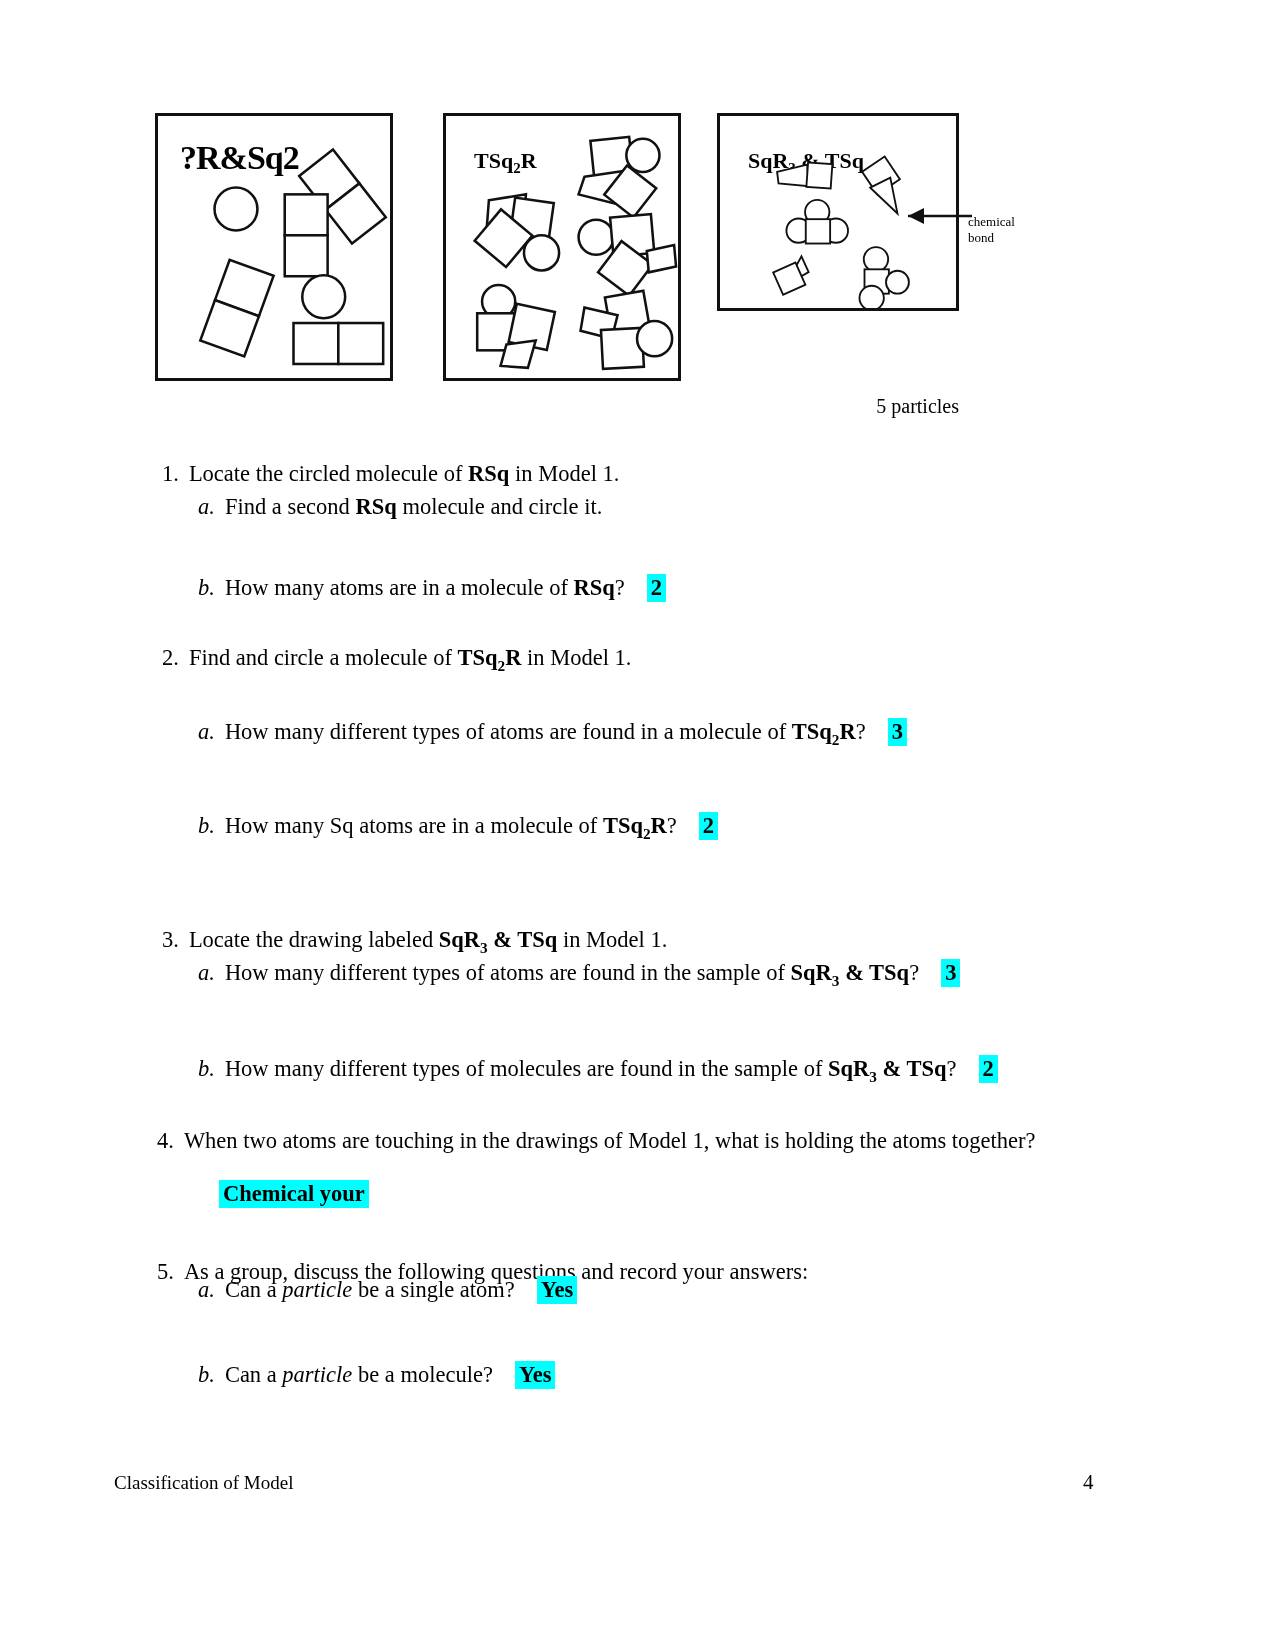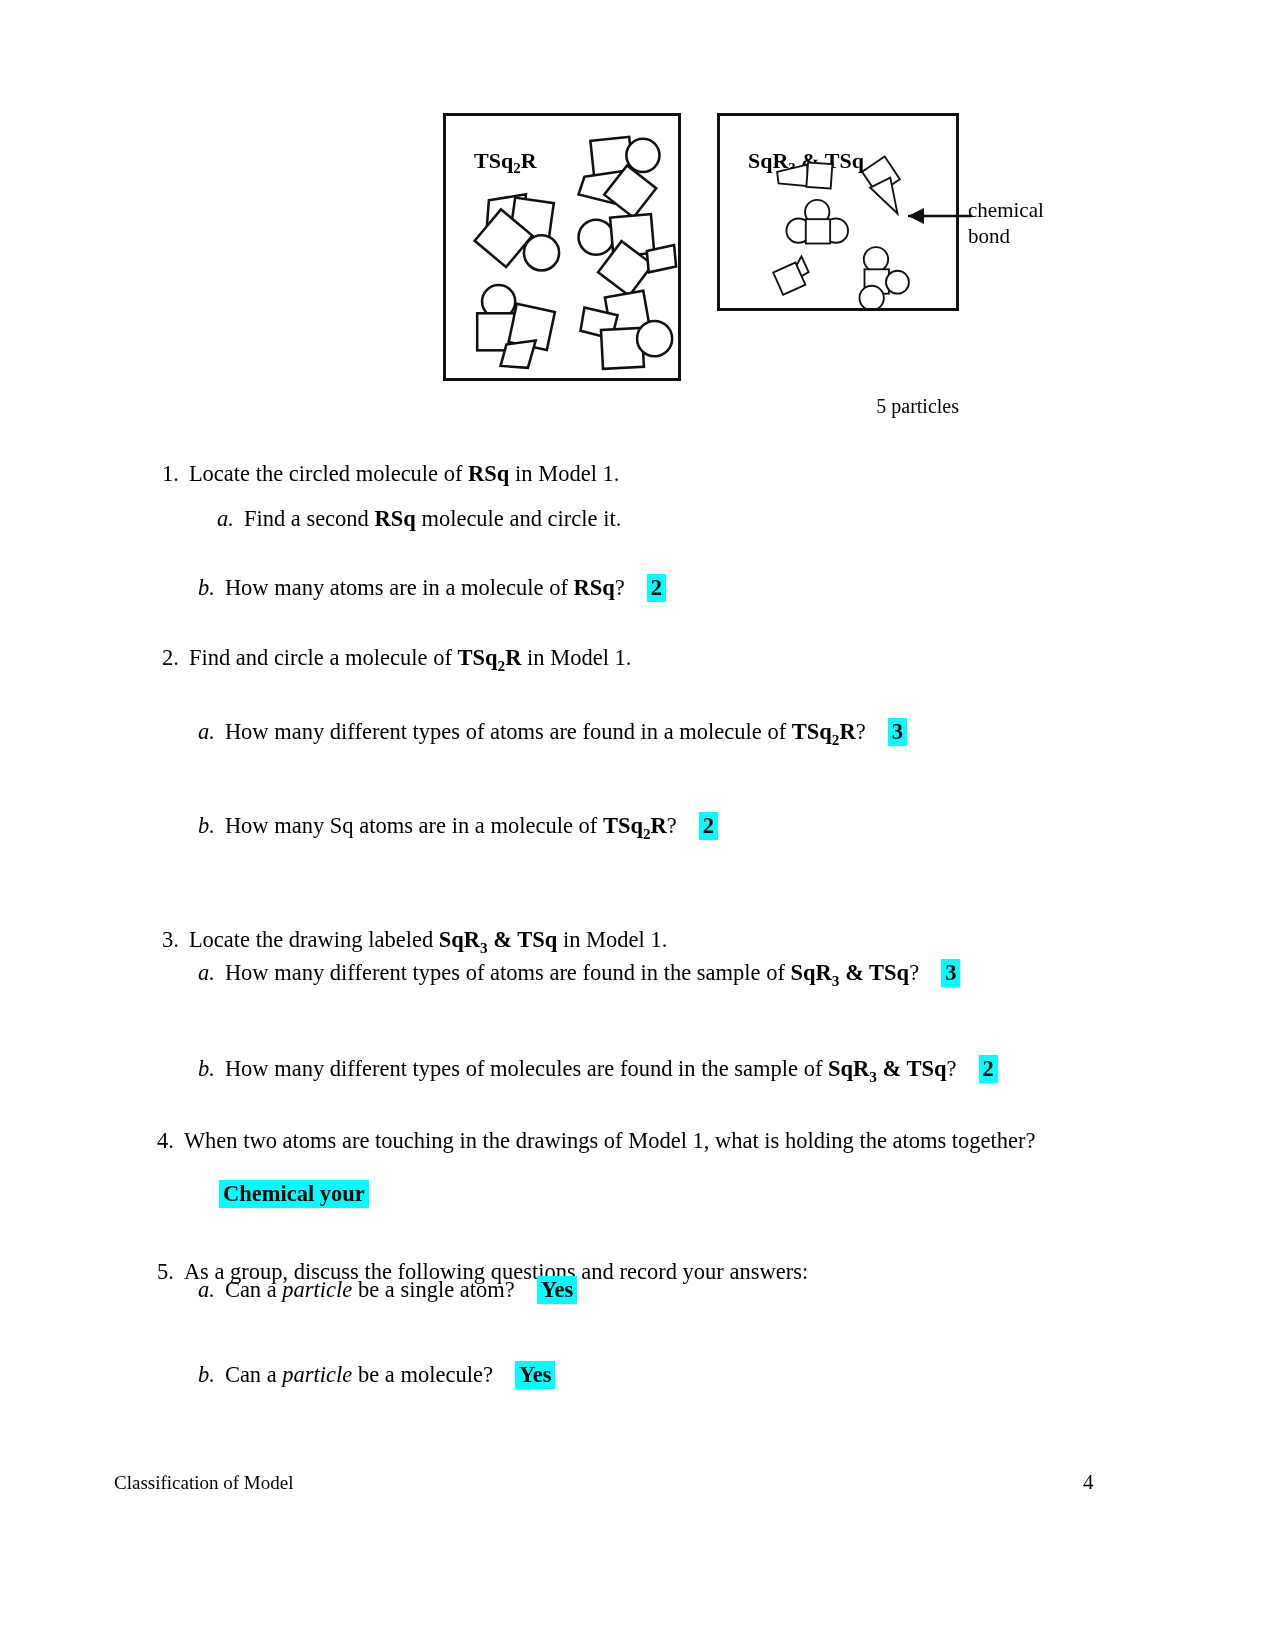--- a/index.html
+++ b/index.html
@@ -61,22 +61,22 @@
   }
 
   
   .callout {
     position: absolute;
   }
   #callout-svg { left: 880px; top: 196px; }
   #callout-text {
     position: absolute;
     left: 968px;
-    top: 197px;
-    font-size: 21px;
+    top: 214px;
+    font-size: 13px;
     line-height: 1.25;
     white-space: nowrap;
   }
   #particles-caption {
     position: absolute;
     left: 717px;
     top: 395px;
     width: 242px;
     text-align: right;
     font-size: 20px;
@@ -111,21 +111,21 @@
 
   .hl {
     background: #00ffff;
     font-weight: bold;
     padding: 1px 4px 2px 4px;
   }
   .ans-gap { display: inline-block; width: 22px; }
 
   
   #q1   { top: 459px; }
-  #q1a  { top: 504px; margin-left: 19px; }
+  #q1a  { top: 492px; }
   #q1b  { top: 573px; }
   #q2   { top: 643px; font-family: Liberation Serif, serif; }
   #q2a  { top: 717px; }
   #q2b  { top: 811px; }
   #q3   { top: 885px; margin-top: 40px; }
   #q3a  { top: 958px; }
   #q3b  { top: 1054px; }
   #q4   { top: 1126px; left: 157px; }
   #q4ans{ top: 1179px; left: 219px; }
   #q5   { top: 1257px; left: 157px; text-align: right; }
@@ -144,20 +144,45 @@
     left: 1083px;
     top: 1470px;
     font-size: 21px;
   }
 </style>
 </head>
 <body>
 
 <div class="model-row">
 
+  <div class="model-box" id="box-a">
+    <div class="box-label" id="label-a">?R&amp;Sq2</div>
+    <svg class="box-svg" viewBox="0 0 238 268">
+
+      <g class="shape" transform="rotate(-38 182 60)">
+        <rect x="152" y="38" width="44" height="44"></rect>
+        <rect x="152" y="82" width="44" height="44"></rect>
+      </g>
+
+      <circle class="shape" cx="80" cy="95" r="22"></circle>
+
+      <rect class="shape" x="130" y="80" width="44" height="42"></rect>
+      <rect class="shape" x="130" y="122" width="44" height="42"></rect>
+
+      <g class="shape" transform="rotate(20 88 195)">
+        <rect x="58" y="155" width="48" height="44"></rect>
+        <rect x="58" y="199" width="48" height="44"></rect>
+      </g>
+
+      <circle class="shape" cx="170" cy="185" r="22"></circle>
+
+      <rect class="shape" x="139" y="212" width="46" height="42"></rect>
+      <rect class="shape" x="185" y="212" width="46" height="42"></rect>
+    </svg>
+  </div>
 
   <div class="model-box" id="box-b">
     <div class="box-label" id="label-b">TSq<sub>2</sub>R</div>
     <svg class="box-svg" viewBox="0 0 238 268">
 
       <g transform="translate(150,18)">
         <rect class="shape" x="0" y="5" width="40" height="38" transform="rotate(-6 20 24)"></rect>
         <circle class="shape" cx="52" cy="22" r="17"></circle>
         <polygon class="shape" points="-8,44 32,38 26,72 -14,62"></polygon>
         <rect class="shape" x="20" y="40" width="38" height="38" transform="rotate(38 39 59)"></rect>

